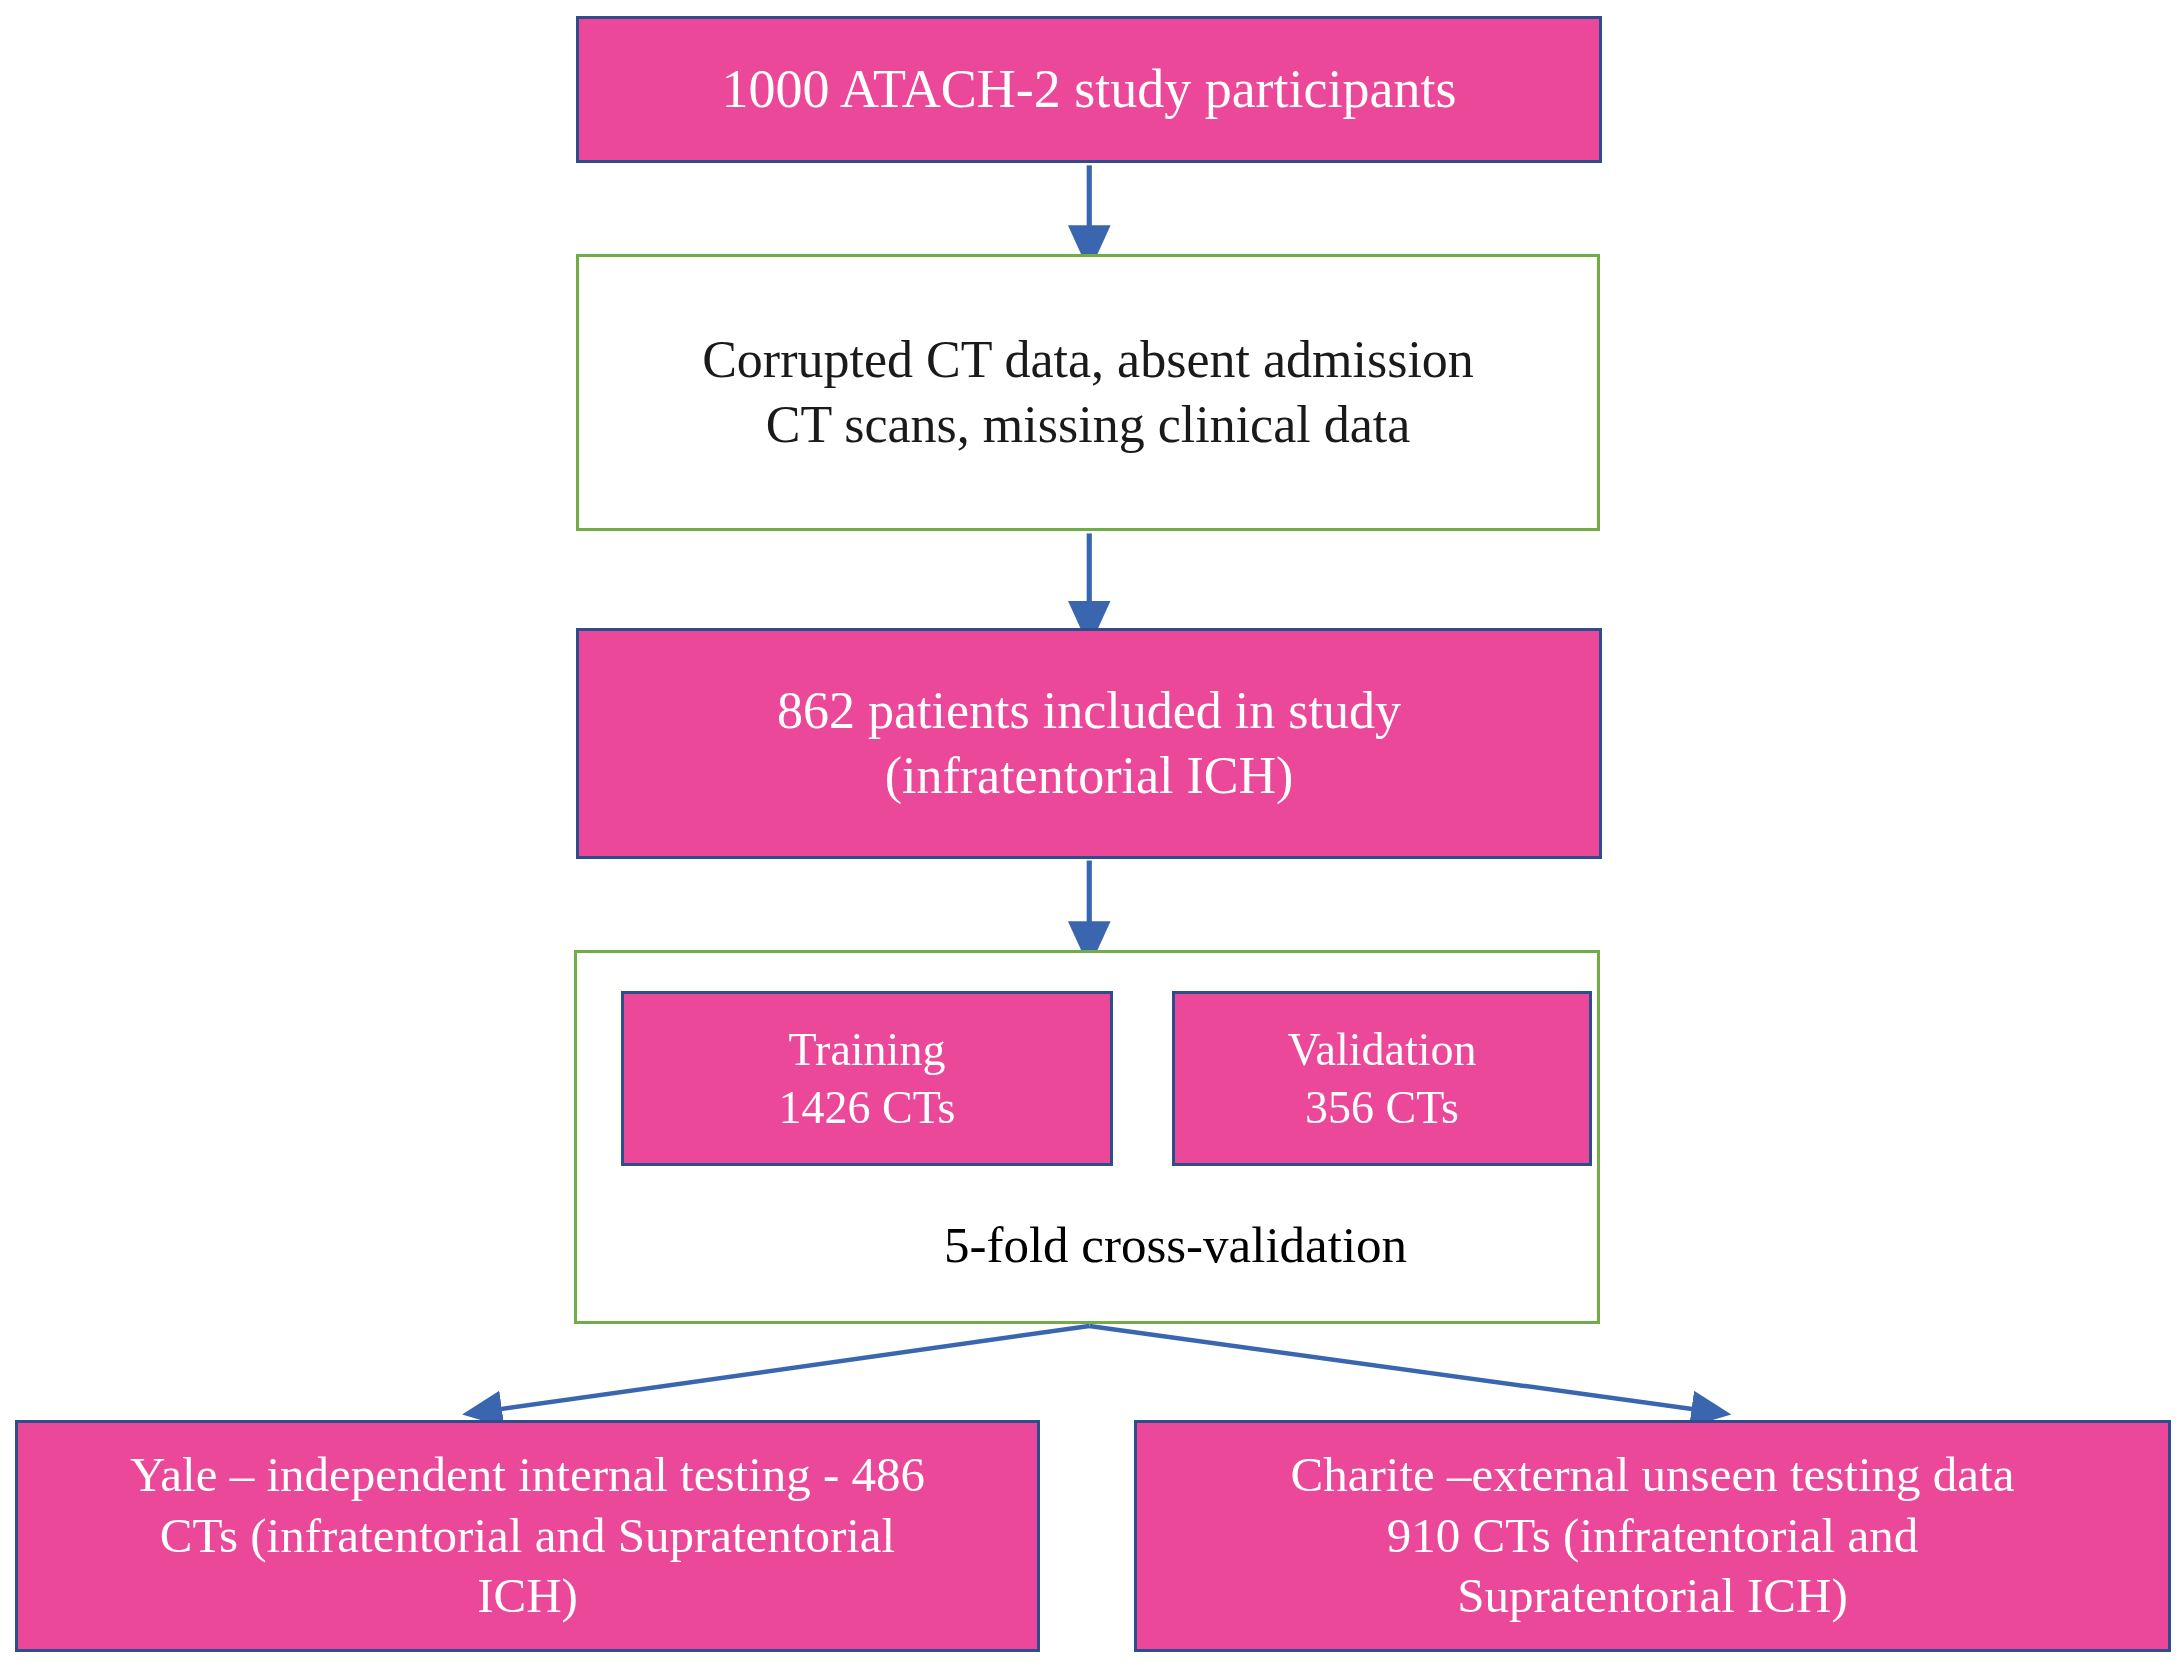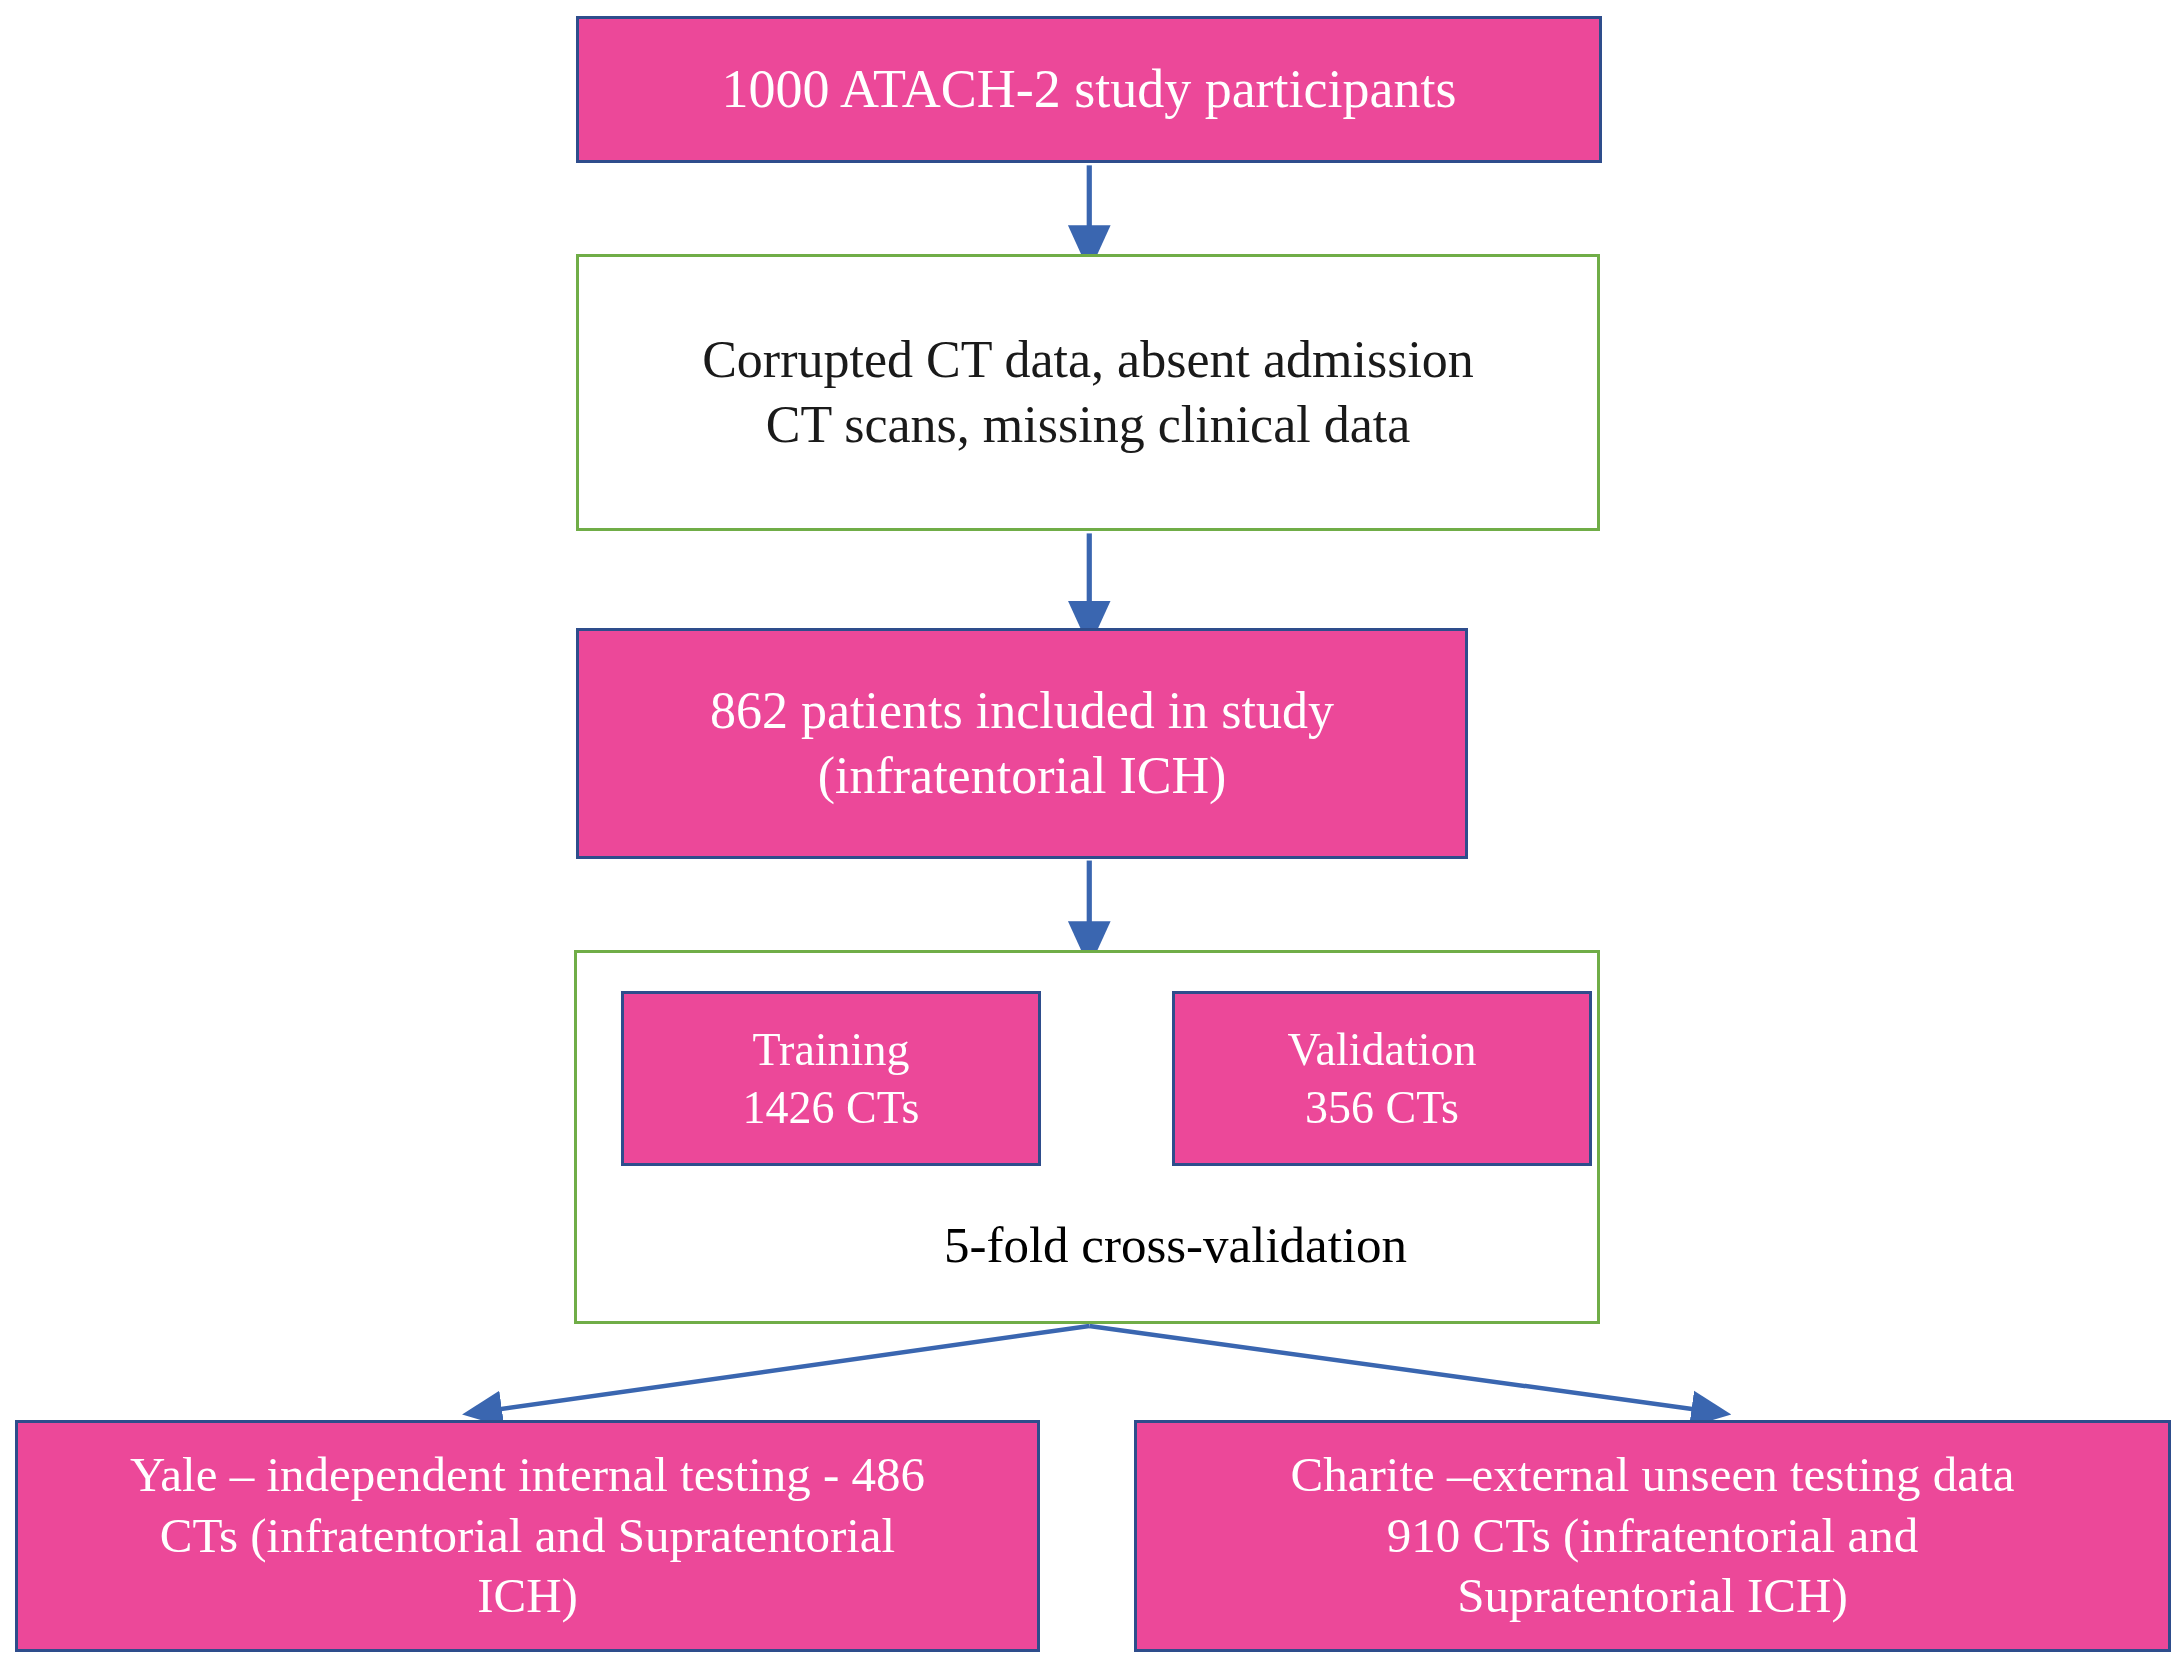--- a/index.html
+++ b/index.html
@@ -47,23 +47,23 @@
     left: 0;
     top: 0;
     width: 2183px;
     height: 1675px;
     pointer-events: none;
   }
 
   
   #node-participants   { left: 576px;  top: 16.4px;   width: 1026px; height: 147px; font-size: 54px; }
   #node-exclusions     { left: 576px;  top: 254px;  width: 1024px; height: 277px; font-size: 52px; }
-  #node-included       { left: 576px;  top: 628px;  width: 892px; height: 231px; font-size: 52px; }
+  #node-included       { left: 576px;  top: 628px;  width: 1026px; height: 231px; font-size: 52px; }
   #node-cv-container   { left: 574px;  top: 950px; width: 1026px; height: 374px; }
-  #node-training       { left: 621px;  top: 991px; width: 420px;  height: 175px; font-size: 46px; }
+  #node-training       { left: 621px;  top: 991px; width: 492px;  height: 175px; font-size: 46px; }
   #node-validation     { left: 1136px; top: 991px; width: 420px;  height: 175px; font-size: 46px; margin-left: 36px; }
   #label-cv            { left: 574px;  top: 1205px; width: 1203px; height: 82px; font-size: 51px; }
   #node-yale           { left: 15px;   top: 1420px; width: 1025px; height: 232px; font-size: 49px; }
   #node-charite        { left: 1134px; top: 1420px; width: 1037px; height: 232px; font-size: 49px; }
 </style>
 </head>
 <body>
 
 <div id="canvas">
 

